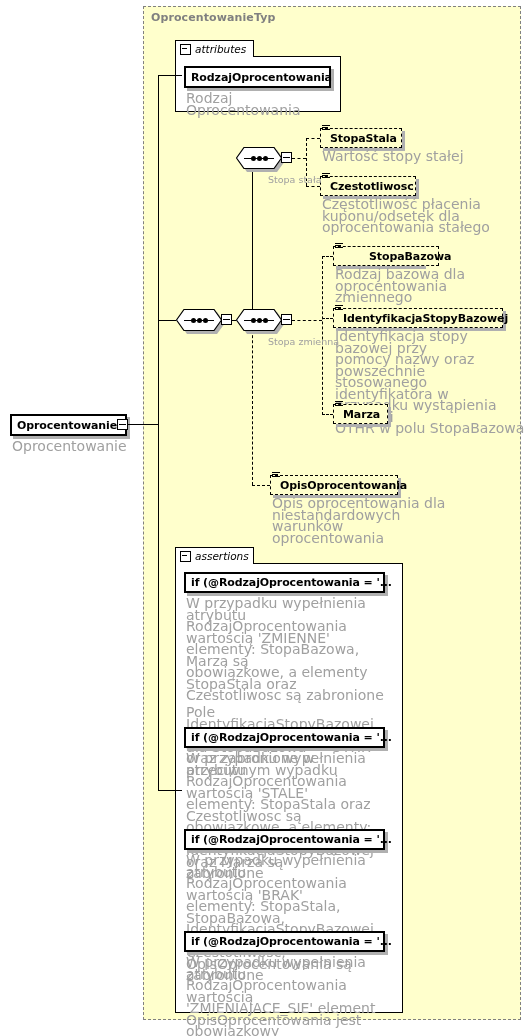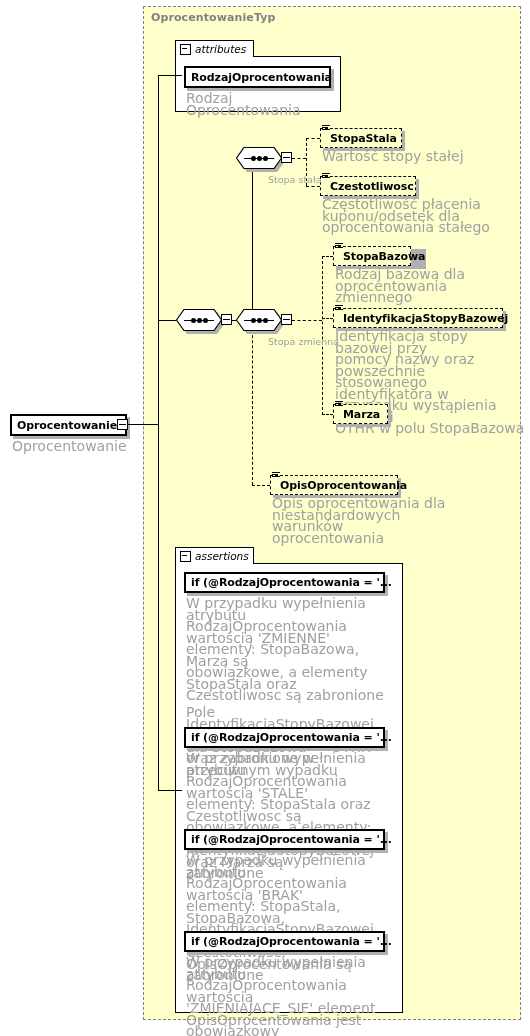--- a/index.html
+++ b/index.html
@@ -336,21 +336,21 @@
   <div class="minusbox" style="left:281px; top:314px;"></div>
 
   <div class="dln dlnh" style="left:292px; top:320px; width:30px;"></div>
   <div class="dln dlnv" style="left:322px; top:256px; height:159px;"></div>
   <div class="dln dlnh" style="left:322px; top:256px; width:11px;"></div>
   <div class="dln dlnh" style="left:322px; top:318px; width:11px;"></div>
   <div class="dln dlnh" style="left:322px; top:414px; width:11px;"></div>
 
   <div class="boxwrap" style="left:333px; top:246px; width:90px; height:20px;">
     <div class="shadow"></div>
-    <div class="nodebox opt" style="width:78px;height:20px;">
+    <div class="nodebox opt" style="width:106px;height:20px;padding-left:26px;">
       <span class="lbl">StopaBazowa</span>
     </div>
     <span class="elglyph">
         <i></i>
         <i></i>
         <i></i>
       </span>
   </div>
   <div class="anno" style="left:335px; top:269px; width:186px;">Rodzaj bazowa dla
 oprocentowania zmiennego</div>

